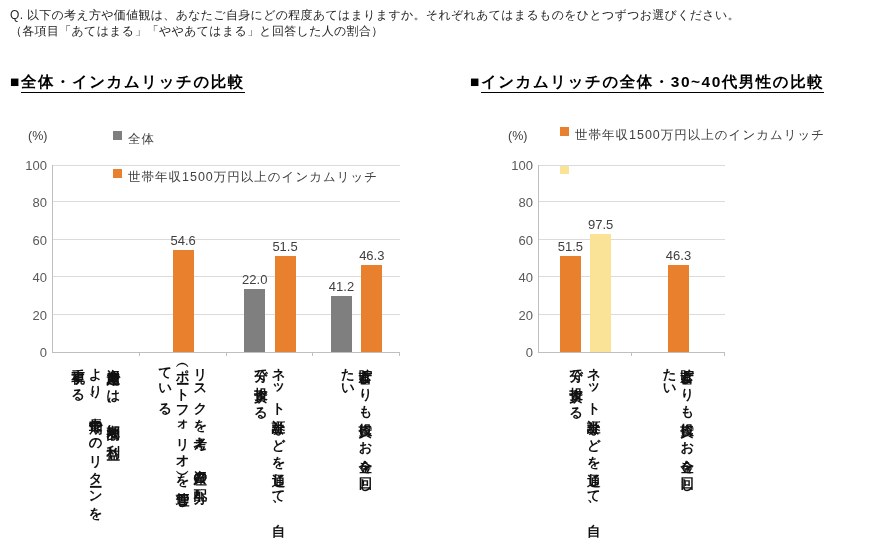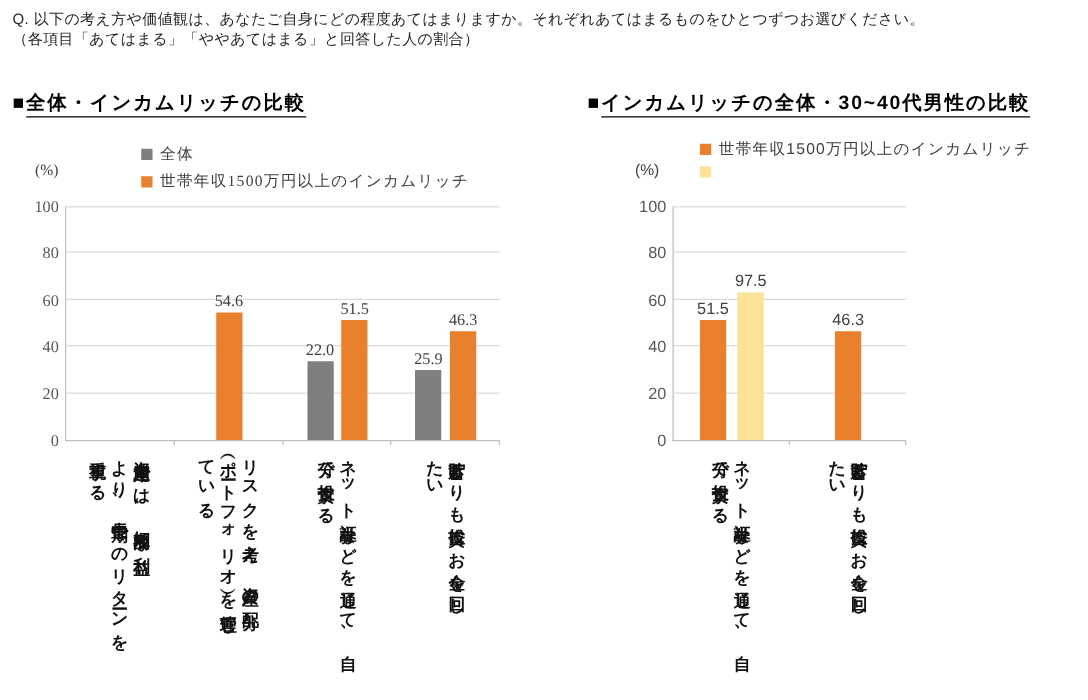--- a/index.html
+++ b/index.html
@@ -7,35 +7,35 @@
   body {
     width:870px; height:560px; position:relative; overflow:hidden;
     font-family:"Liberation Sans","DejaVu Sans",sans-serif;
     color:#262626;
   }
   .question {
     position:absolute; left:10px; top:8px; width:850px;
     font-size:12px; line-height:1.3; letter-spacing:0.3px; color:#262626;
   }
   .chart-panel { position:absolute; }
-  .panel-left  { left:0;   top:0; width:450px; height:448px;font-family:Liberation Serif, serif; }
+  .panel-left  { left:0;   top:0; width:450px; height:448px; }
   .panel-right { left:460px; top:0; width:410px; height:560px; }
 
   .chart-title {
     position:absolute; top:72px; font-size:15.5px; font-weight:bold;
     letter-spacing:1.5px; color:#000; white-space:nowrap;
   }
   .panel-left  .chart-title { left:10px; }
   .panel-right .chart-title { left:10px; }
   .chart-title .t-text { border-bottom:1.5px solid #000; padding-bottom:2px; }
 
   .legend { position:absolute; display:flex; flex-direction:column; gap:5px; }
   .panel-left  .legend { left:113px; top:115px; }
   .panel-right .legend { left:100px; top:111px; }
-  .legend-row { display:flex; align-items:center; gap:6px; }
+  .legend-row { display:flex; gap:6px;margin-top:16px; }
   .legend-swatch { width:9px; height:9px; flex:0 0 auto; }
   .legend-label { font-size:12.5px; letter-spacing:1px; color:#404040; white-space:nowrap; }
 
   .unit-label { position:absolute; top:129px; font-size:12.5px; color:#404040; }
   .panel-left  .unit-label { left:28px; }
   .panel-right .unit-label { left:48px; }
 
   .plot-area {
     position:absolute; top:165px; height:188px;
     border-left:1px solid #BFBFBF; border-bottom:1px solid #BFBFBF;
@@ -124,21 +124,21 @@
           <div class="bar-value-label">22.0</div>
           <div class="bar" style="height: 33.9%; background: rgb(127, 127, 127);"></div>
         </div>
         <div class="bar-cell">
           <div class="bar-value-label">51.5</div>
           <div class="bar" style="height: 51.5%; background: rgb(232, 128, 46);"></div>
         </div>
       </div>
       <div class="bar-group" style="left: 75%; width: 25%;">
         <div class="bar-cell">
-          <div class="bar-value-label">25.9</div>
+          <div class="bar-value-label">41.2</div>
           <div class="bar" style="height: 30.2%; background: rgb(127, 127, 127);"></div>
         </div>
         <div class="bar-cell">
           <div class="bar-value-label">46.3</div>
           <div class="bar" style="height: 46.3%; background: rgb(232, 128, 46);"></div>
         </div>
       </div>
     </div>
   <div class="categories">
       <div class="category-cell" style="left: 0%; width: 25%;">

